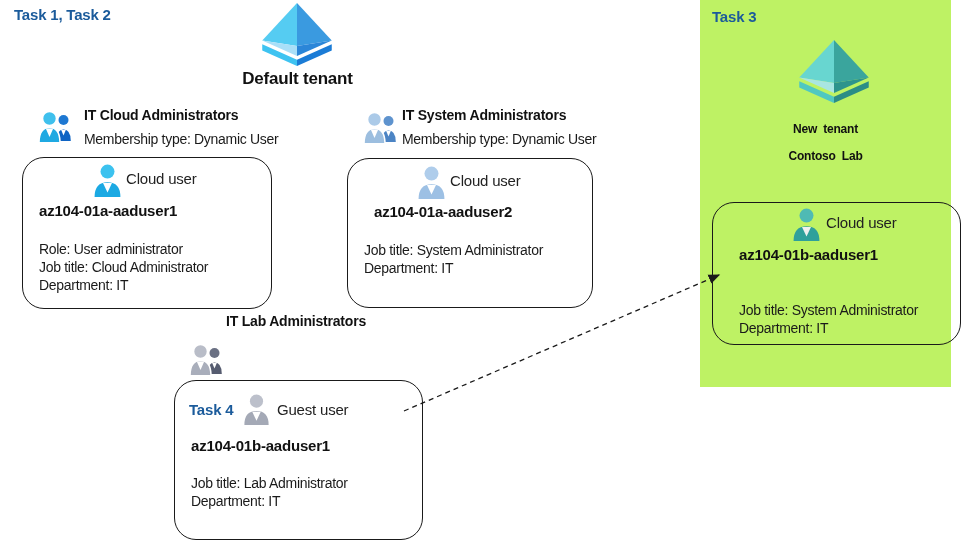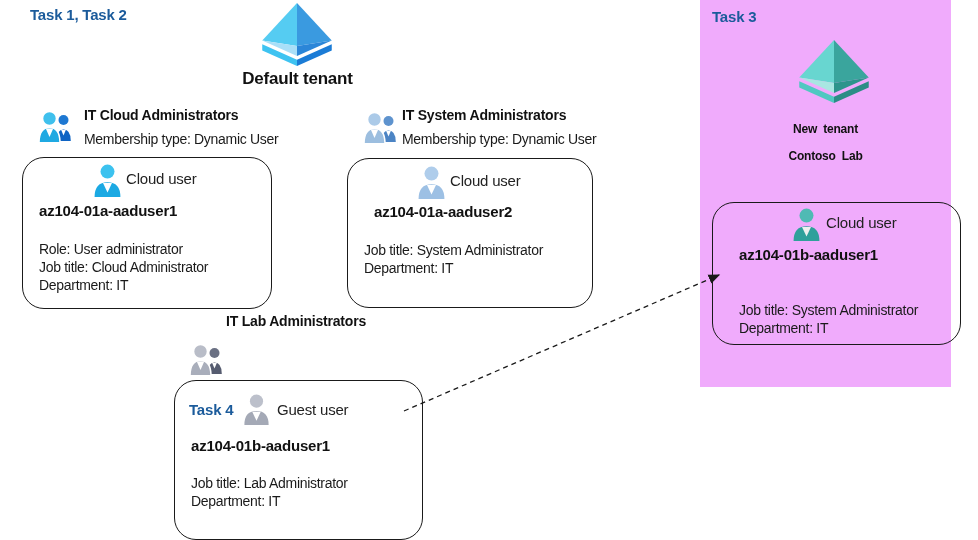--- a/index.html
+++ b/index.html
@@ -16,31 +16,31 @@
   .group-title{font-weight:700;font-size:14px;color:#111;letter-spacing:-0.2px;white-space:nowrap;}
   .membership,.attr{font-size:14px;letter-spacing:-0.3px;white-space:nowrap;color:#1a1a1a;}
   .attr{line-height:18px;}
   .lbl{font-weight:400;}
   .card{
     position:absolute;border:1.4px solid #1a1a1a;border-radius:22px;
     background:transparent;box-sizing:border-box;
   }
   .user-type{font-size:15px;color:#222;letter-spacing:-0.2px;white-space:nowrap;}
   .username{font-weight:700;font-size:15px;color:#111;letter-spacing:-0.2px;white-space:nowrap;}
-  .right-panel{position:absolute;left:700px;top:0;width:251px;height:387px;background:#f0abfc;}
+  .right-panel{position:absolute;left:700px;top:0;width:251px;height:387px;background:#bef264;}
   svg{display:block;}
   #arrow-layer{position:absolute;left:0;top:0;z-index:6;pointer-events:none;}
   .card,.right-panel{z-index:1;}
 </style>
 </head>
 <body>
 
 <div id="canvas">
 
-  <div class="abs task-label" style="left:14px;top:6px;margin-left:16px;">Task 1, Task 2</div>
+  <div class="abs task-label" style="left:14px;top:6px;">Task 1, Task 2</div>
 
   <div class="abs" style="left:258px;top:3px;">
     <svg width="78" height="64" viewBox="0 0 78 70">
       <polygon points="1,45 39,62 39,69 1,52" fill="#3EC3F1"></polygon>
       <polygon points="39,62 77,45 77,52 39,69" fill="#1B7CD6"></polygon>
       <polygon points="39,0 1,41 39,47" fill="#55CCF2"></polygon>
       <polygon points="1,41 39,58 39,47" fill="#A9DFF8"></polygon>
       <polygon points="39,0 77,41 39,47" fill="#3A9AE0"></polygon>
       <polygon points="77,41 39,58 39,47" fill="#2B86D8"></polygon>
     </svg>

